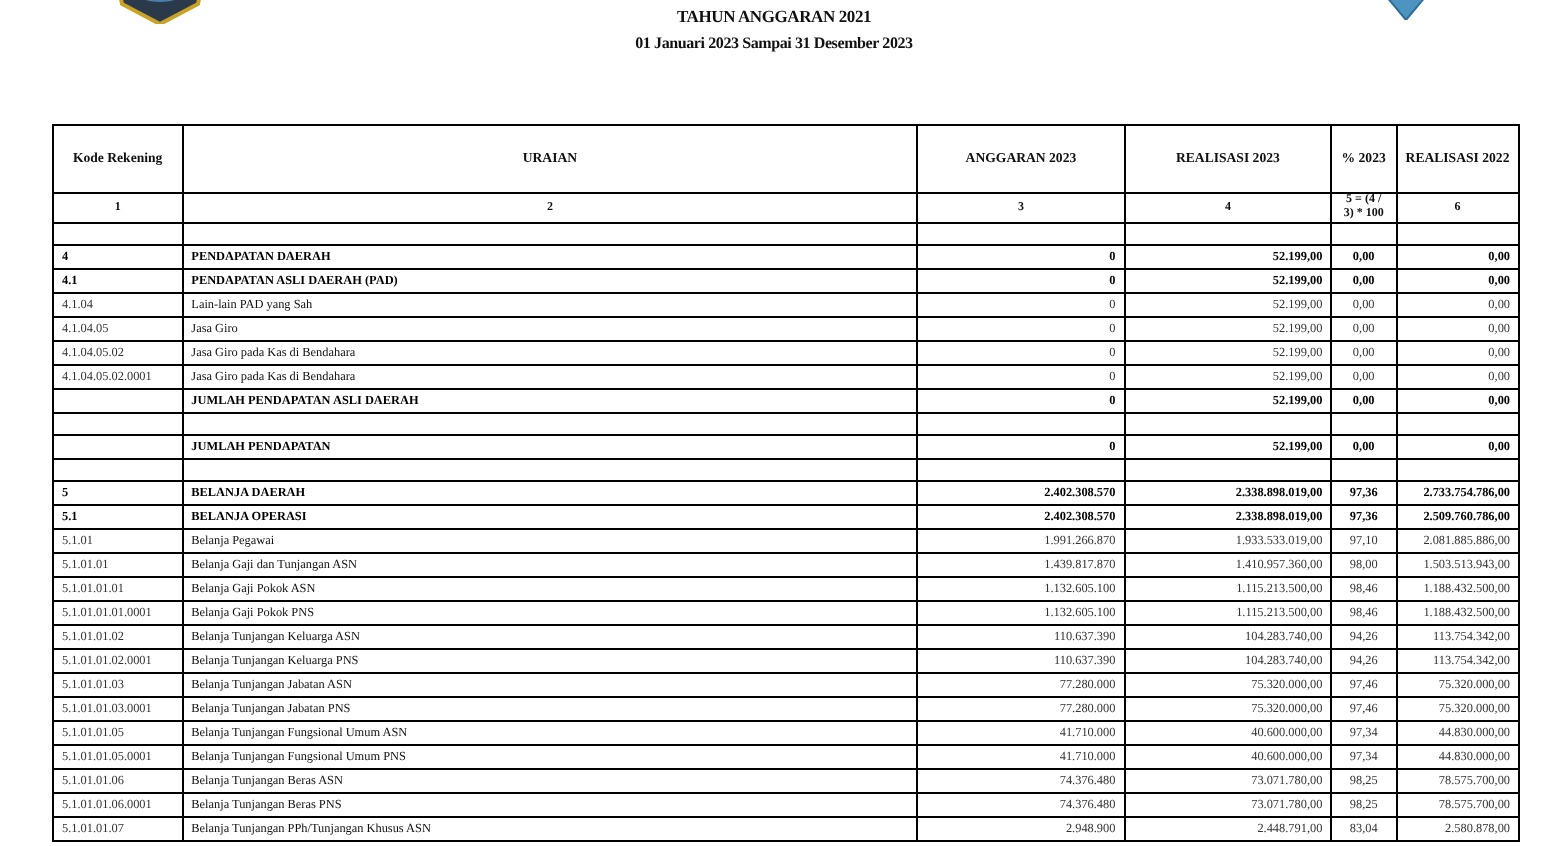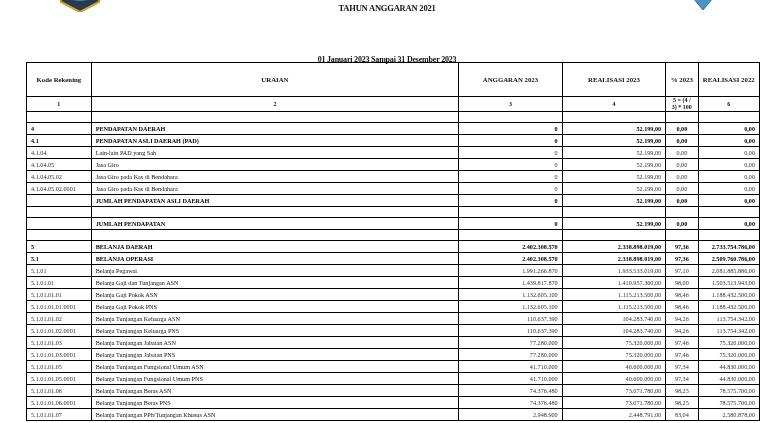--- a/index.html
+++ b/index.html
@@ -3,21 +3,21 @@
 <meta charset="utf-8">
 <style>
   html, body { margin:0; padding:0; background:#ffffff; }
   body { width:774px; height:423px; overflow:hidden; position:relative;
          font-family:"Liberation Serif", serif; color:#111; }
   .logo-left { position:absolute; left:55px; top:-18px; width:50px; height:30px; }
   .logo-right { position:absolute; left:683px; top:-14px; width:40px; height:24px; }
   .title1 { position:absolute; left:0; width:774px; top:3px; text-align:center;
             font-size:8.5px; font-weight:bold; letter-spacing:-0.2px; }
   .title2 { position:absolute; left:0; width:774px; top:17px; text-align:center;
-            font-size:8px; font-weight:bold; letter-spacing:-0.2px;margin-top:38px; }
+            font-size:8px; font-weight:bold; letter-spacing:-0.2px; }
   table { position:absolute; left:26px; top:62px; border-collapse:collapse;
           table-layout:fixed; width:734px; }
   td, th { border:1px solid #000; padding:0 4px; font-size:6.2px; height:11px;
            line-height:11px; white-space:nowrap; overflow:hidden; }
   th { font-weight:bold; font-size:6.8px; text-align:center; }
   thead tr.hdr th { height:33px; }
   thead tr.num th { height:14px; line-height:7px; font-size:6px; }
   td.code { color:#333; }
   td.num { text-align:right; color:#333; }
   td.pct { text-align:center; color:#333; }

